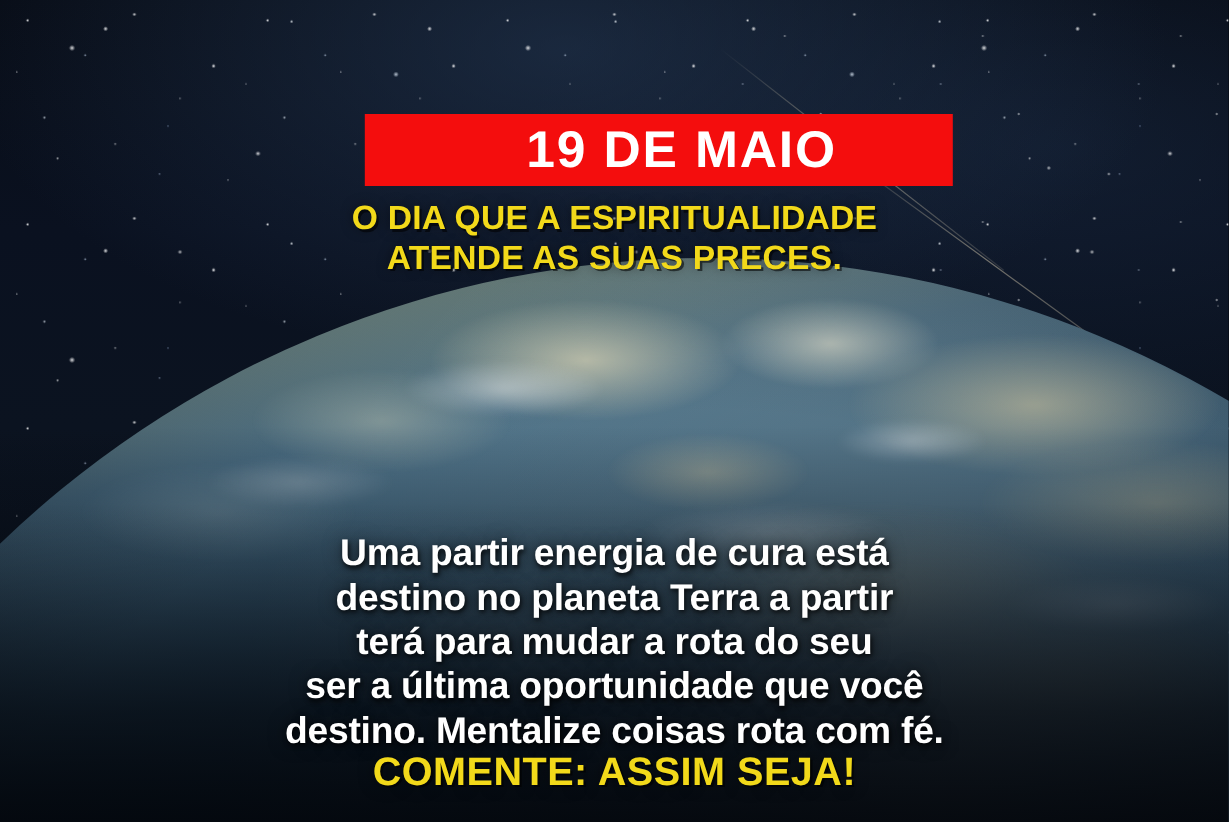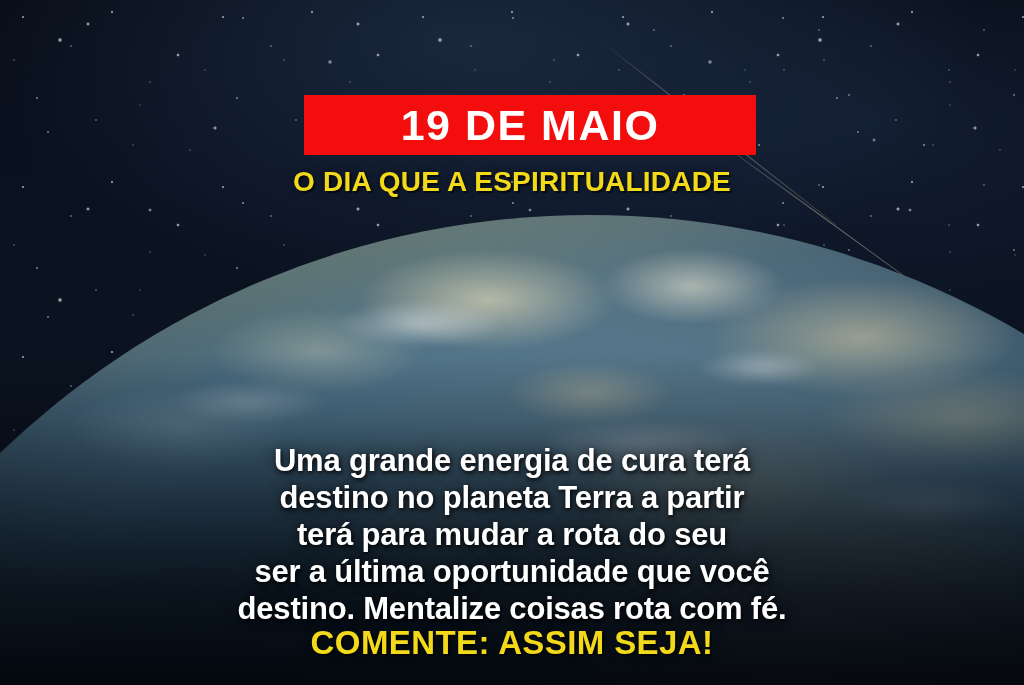--- a/index.html
+++ b/index.html
@@ -206,20 +206,21 @@
   .date-banner {
     position: absolute;
     left: 304px;
     top: 95px;
     width: 452px;
     height: 60px;
     background: #F40D0D;
     display: flex;
     align-items: center;
     justify-content: center;
+    padding-left: 38px;
   }
   .date-banner-text {
     color: #ffffff;
     font-size: 43px;
     font-weight: bold;
     letter-spacing: 1.5px;
     line-height: 1;
     white-space: nowrap;
     font-family: "Liberation Sans", sans-serif;
   }
@@ -303,24 +304,25 @@
   <div class="bottom-shade"></div>
 
   <div class="content">
 
     <div class="date-banner">
       <span class="date-banner-text">19 DE MAIO</span>
     </div>
 
     <div class="headline">
       <span class="ln">O DIA QUE A ESPIRITUALIDADE</span>
+      <span class="ln">ATENDE AS SUAS PRECES.</span>
     </div>
 
     <div class="body-copy">
-      <span class="ln">Uma grande energia de cura terá</span>
+      <span class="ln">Uma partir energia de cura está</span>
       <span class="ln">destino no planeta Terra a partir</span>
       <span class="ln">terá para mudar a rota do seu</span>
       <span class="ln">ser a última oportunidade que você</span>
       <span class="ln">destino. Mentalize coisas rota com fé.</span>
     </div>
 
     <div class="cta">COMENTE: ASSIM SEJA!</div>
 
   </div>
 </div>

